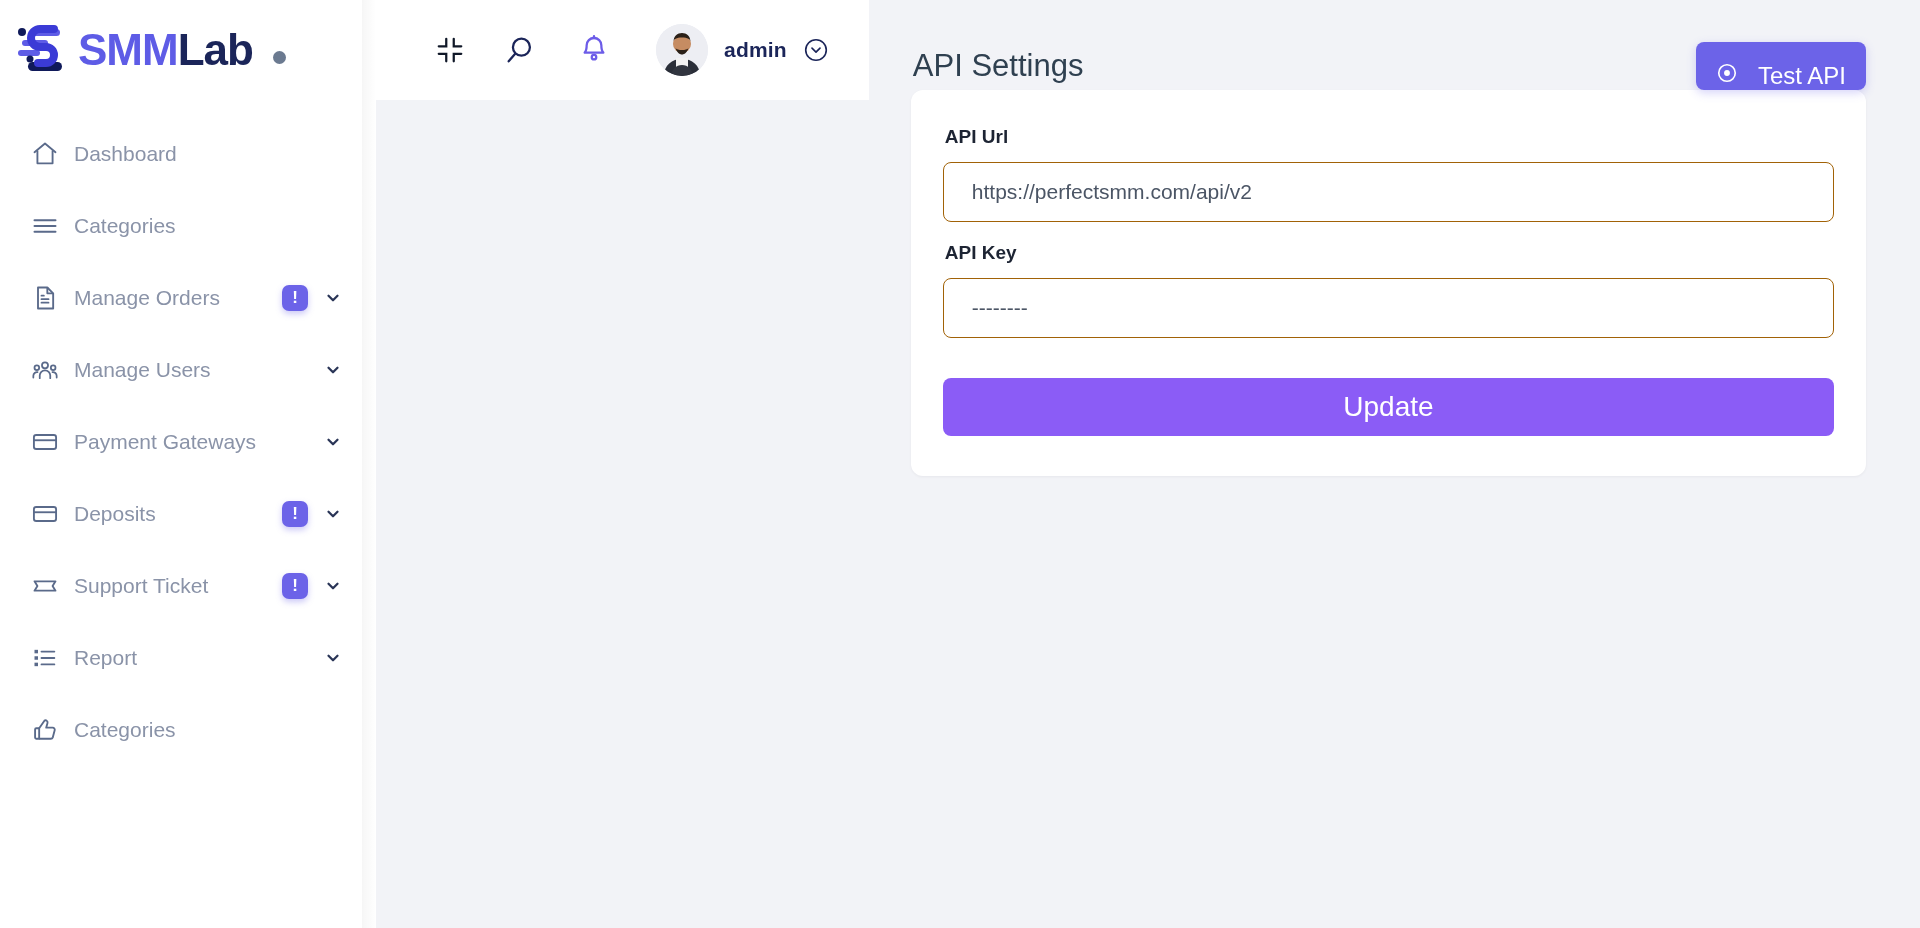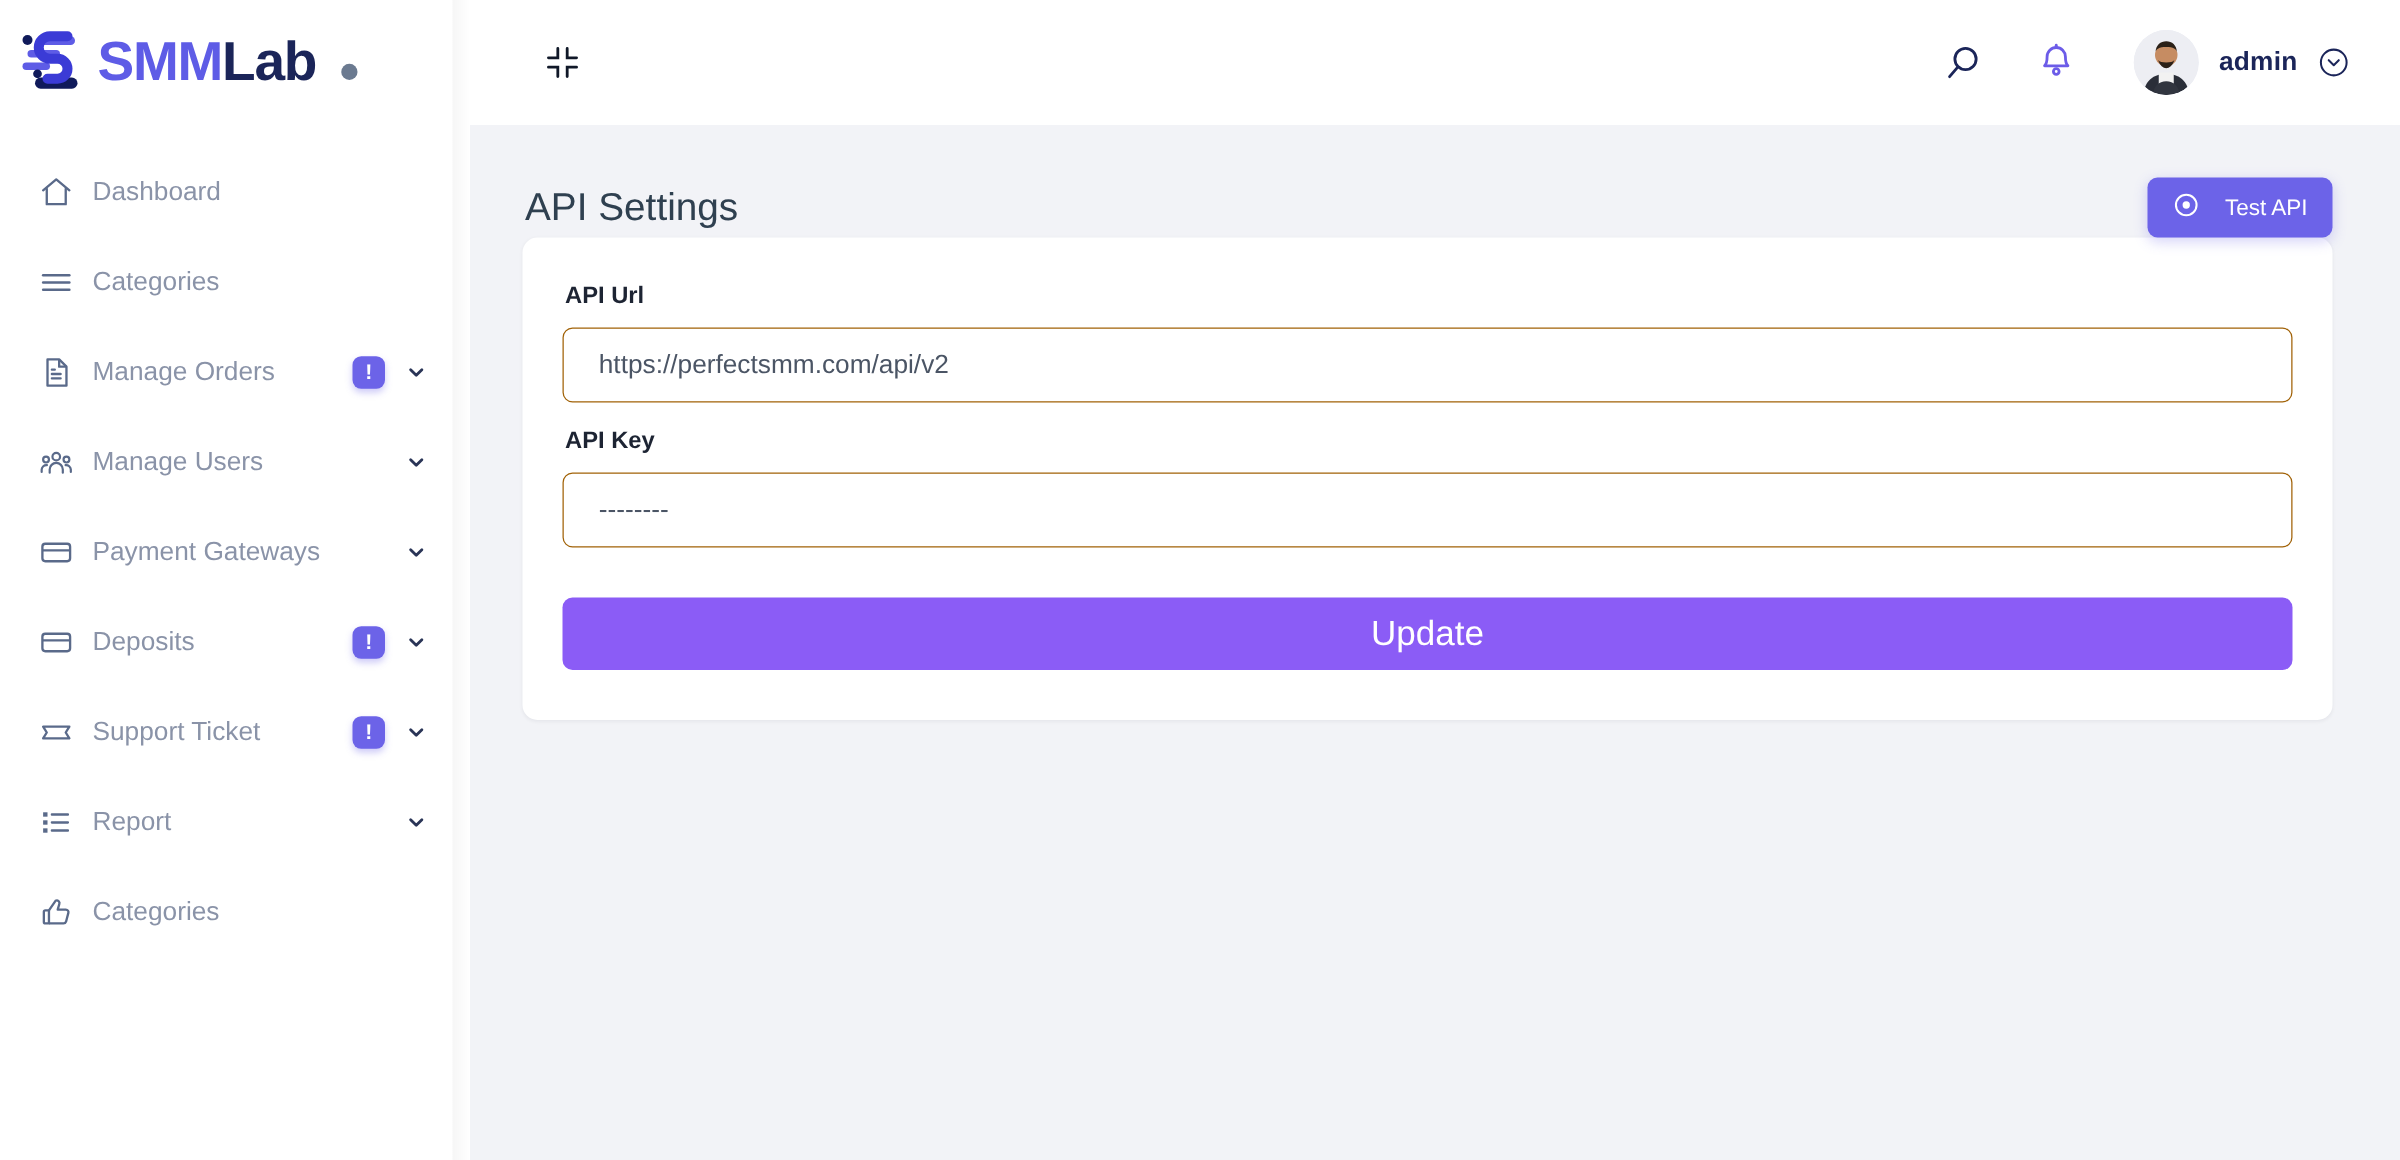--- a/index.html
+++ b/index.html
@@ -101,21 +101,21 @@
     font-weight: 700;
     letter-spacing: 1.2px;
     color: #b7bdcc;
   }
 
   
   .main {
     flex: 1 1 auto;
     height: 680px;
     display: flex;
-    flex-direction: column;
+    flex-direction: row;
     background: #f2f3f7;
     min-width: 0;
   }
 
   .topbar {
     height: 100px;
     flex: 0 0 100px;
     background: #ffffff;
     display: flex;
     align-items: center;
@@ -177,24 +177,24 @@
     font-weight: 400;
   }
   .head-spacer { flex: 1 1 auto; }
   .btn-test {
     background: #6c63e8;
     color: #fff;
     border: none;
     border-radius: 8px;
     height: 48px;
     padding: 0 20px;
-    font-size: 18px;
+    font-size: 24px;
     font-family: "Liberation Sans", sans-serif;
     display: flex;
-    align-items: center;
+    align-items: flex-end;
     gap: 20px;
     cursor: pointer;
     box-shadow: 0 3px 10px rgba(108,99,232,.28);
   }
 
   .card {
     background: #ffffff;
     border-radius: 12px;
     padding: 36px 32px 40px 32px;
     box-shadow: 0 1px 3px rgba(16,24,40,.05);

